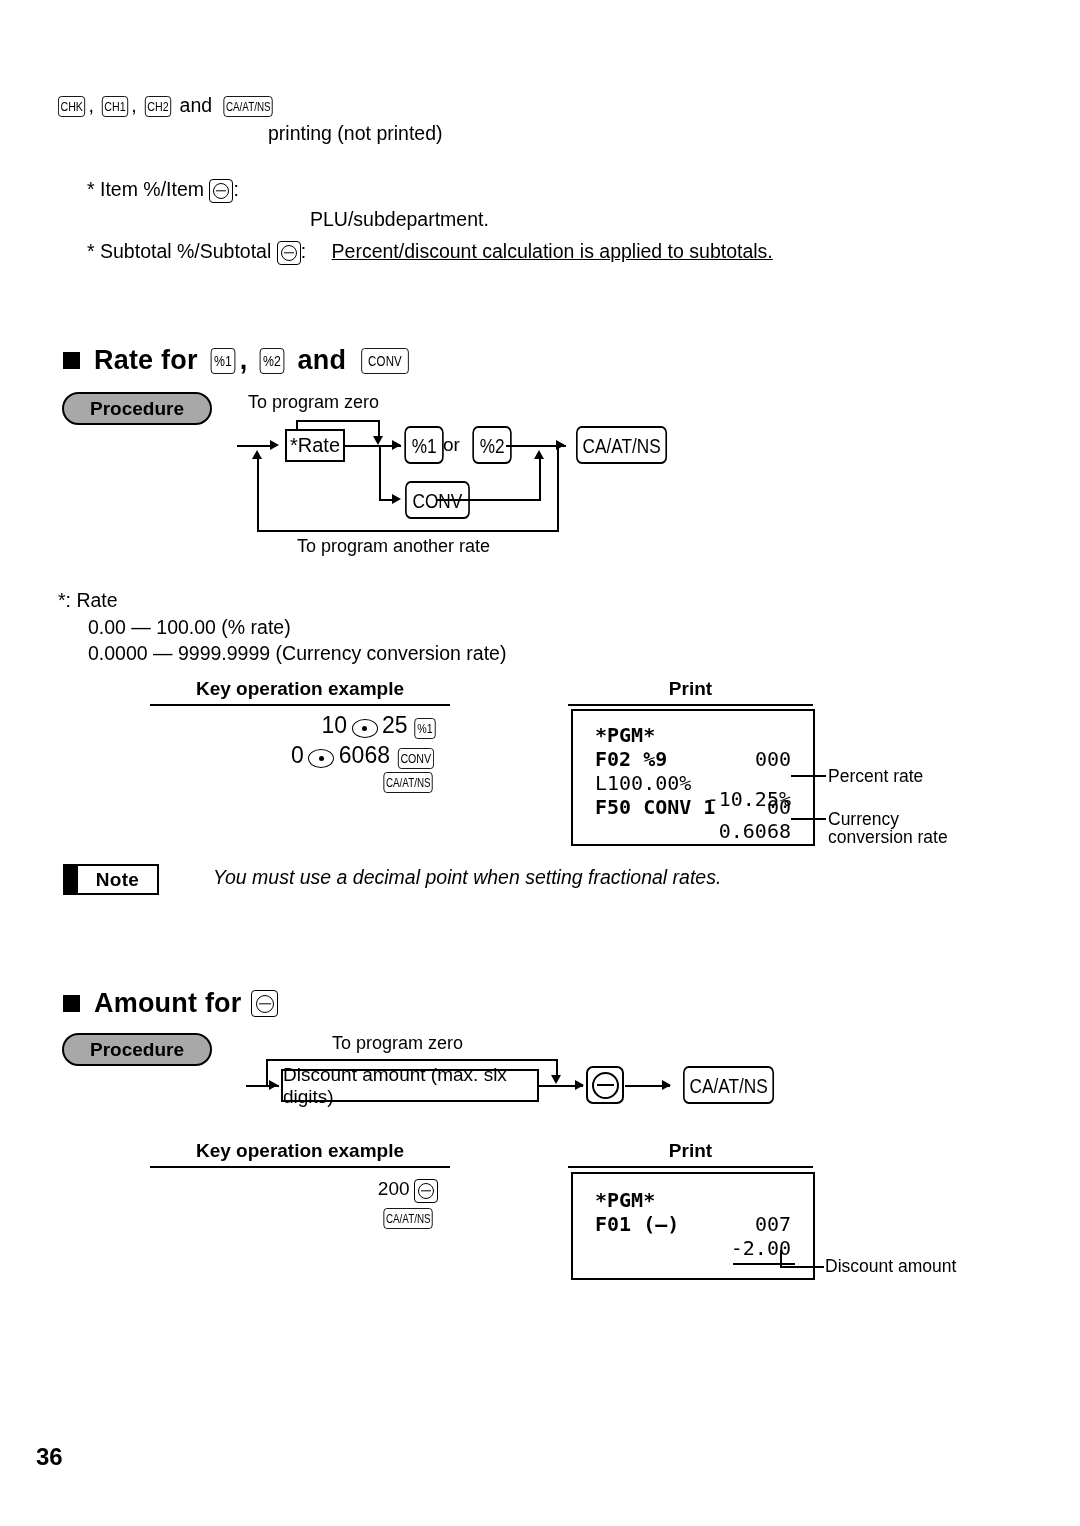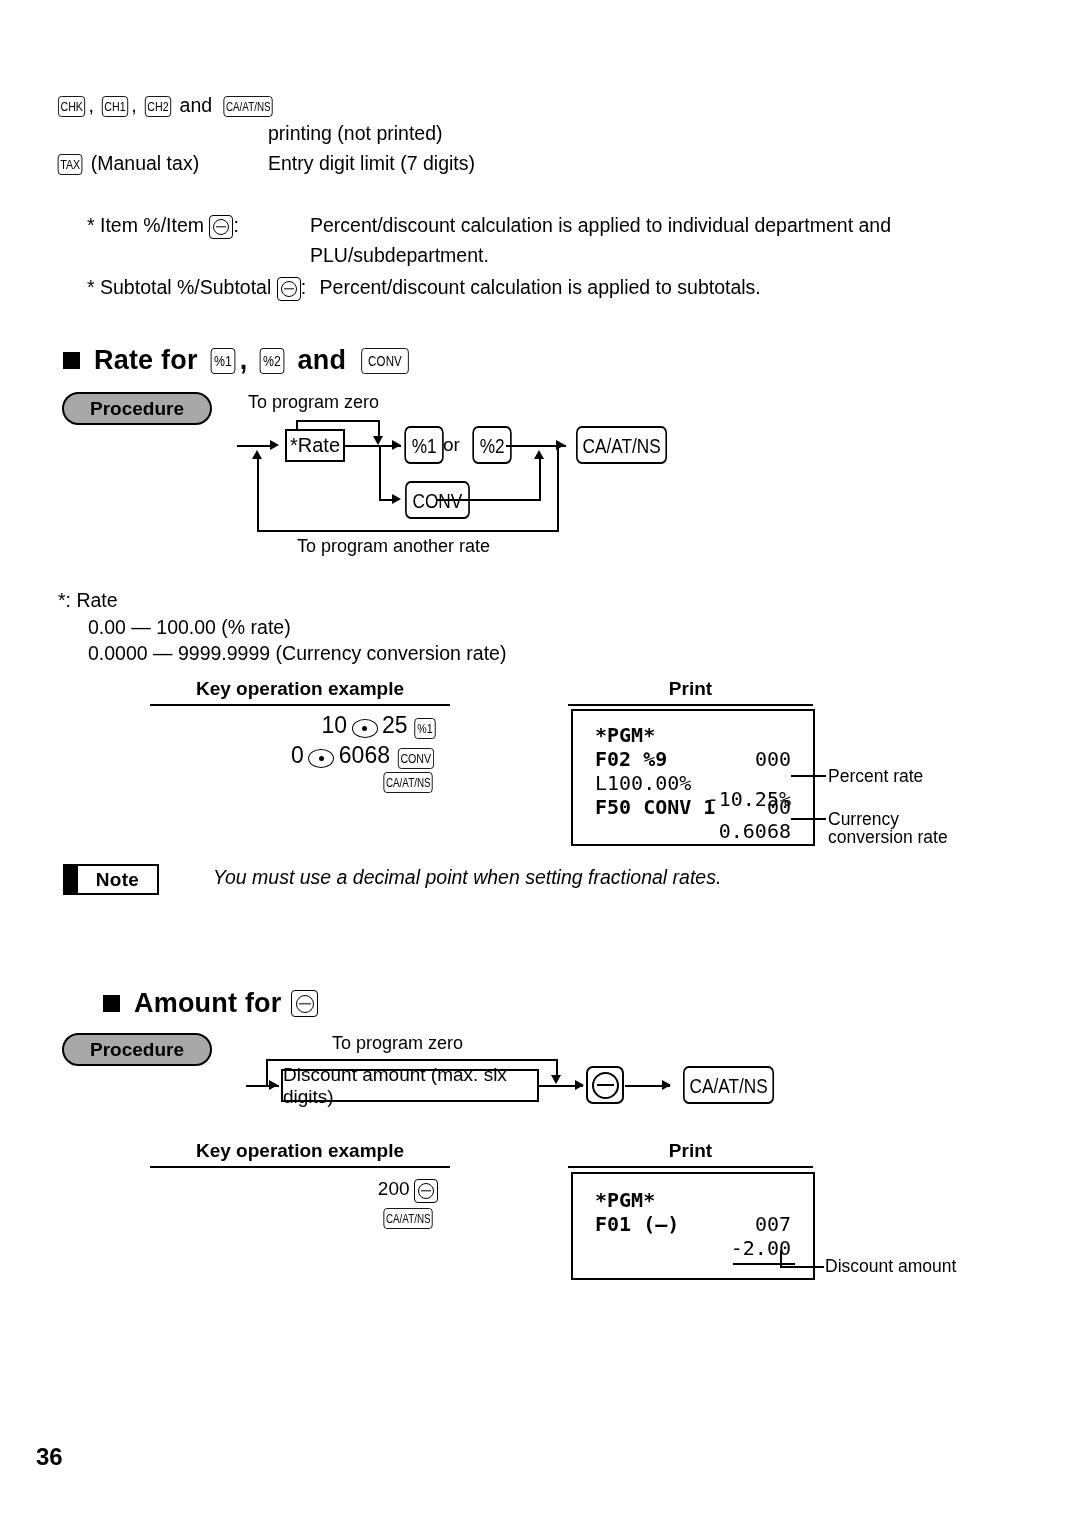--- a/index.html
+++ b/index.html
@@ -160,48 +160,40 @@
     <div class="abs btext" style="left:0; top:0; white-space:nowrap;">
       <span class="key key-sm">CHK</span><span>,</span>
       <span class="key key-sm">CH1</span><span>,</span>
       <span class="key key-sm">CH2</span>
       <span>and</span>
       <span class="key key-sm-wide">CA/AT/NS</span>
     </div>
     <div class="abs btext" style="left:213px; top:28px;">printing (not printed)</div>
   </div>
 
-  <div style="position:relative; height:36px;">
-    <div class="abs btext" style="left:0; top:-4px; white-space:nowrap;">
-      <span class="key key-sm">TAX</span>
-      <span>(Manual tax)</span>
-    </div>
-    <div class="abs btext" style="left:213px; top:-4px;">Entry digit limit (7 digits)</div>
-  </div>
 
   <div style="position:relative; height:62px; margin-top:22px;">
     <div class="abs btext" style="left:32px; top:0; white-space:nowrap;">
       <span>*</span>
       <span>Item %/Item</span>
       <span class="minuskey">
           <span class="circ"></span>
         </span><span>:</span>
     </div>
-    <div class="abs btext" style="left:255px; top:0;">Percent/discount calculation is applied to individual department and</div>
     <div class="abs btext" style="left:255px; top:30px;">PLU/subdepartment.</div>
   </div>
 
   <div style="position:relative; height:34px;">
     <div class="abs btext" style="left:32px; top:0; white-space:nowrap;">
       <span>*</span>
       <span>Subtotal %/Subtotal</span>
       <span class="minuskey">
           <span class="circ"></span>
         </span><span>:</span>
-      <span style="margin-left:8px;">Percent/discount calculation is applied to subtotals.</span>
+      <span style="margin-left:20px;text-decoration:underline;">Percent/discount calculation is applied to subtotals.</span>
     </div>
   </div>
 </div>
 
 <div class="abs heading" style="left:63px; top:345px;">
   <span class="bullet"></span>
   <span>Rate for</span>
   <span class="key key-md">%1</span>
   <span style="margin-left:-8px;">,</span>
   <span class="key key-md">%2</span>
@@ -325,21 +317,21 @@
 <div class="thinline" style="left:791px; top:818px; width:35px;"></div>
 <div class="abs annot" style="left:828px; top:808px;">Currency</div>
 <div class="abs annot" style="left:828px; top:826px;">conversion rate</div>
 
 <div class="abs note-badge" style="left:63px; top:864px;">
   <span class="bar"></span>
   <span class="lab">Note</span>
 </div>
 <div class="abs note-text" style="left:168px; top:866px;margin-left:45px;">You must use a decimal point when setting fractional rates.</div>
 
-<div class="abs heading" style="left:63px; top:988px;margin-left:40px;">
+<div class="abs heading" style="left:63px; top:988px;">
   <span class="bullet"></span>
   <span>Amount for</span>
   <span class="minuskey" style="width:27px;height:27px;">
       <span class="circ" style="width:16px;height:16px;"></span>
     </span>
 </div>
 
 <div class="abs procedure" style="left:62px; top:1033px;">
     <span>Procedure</span>
   </div>

